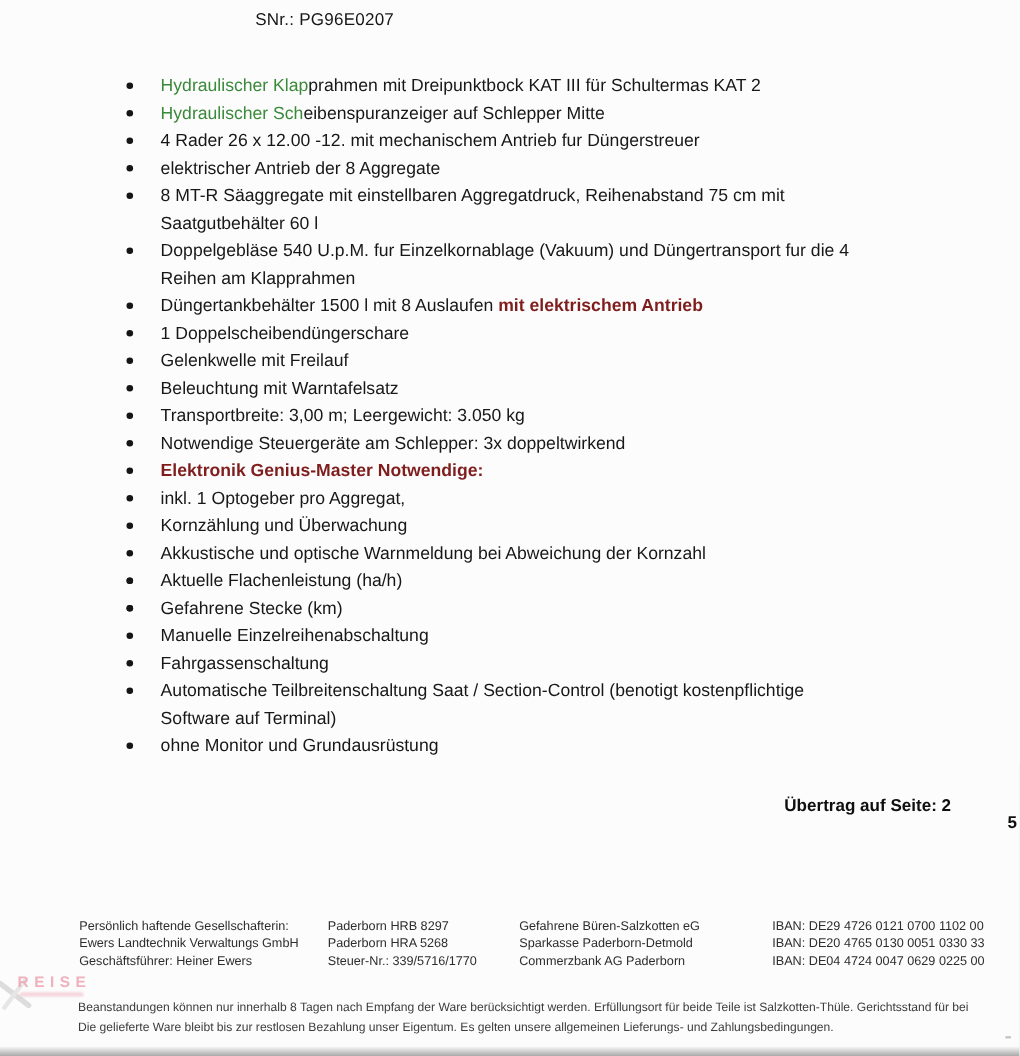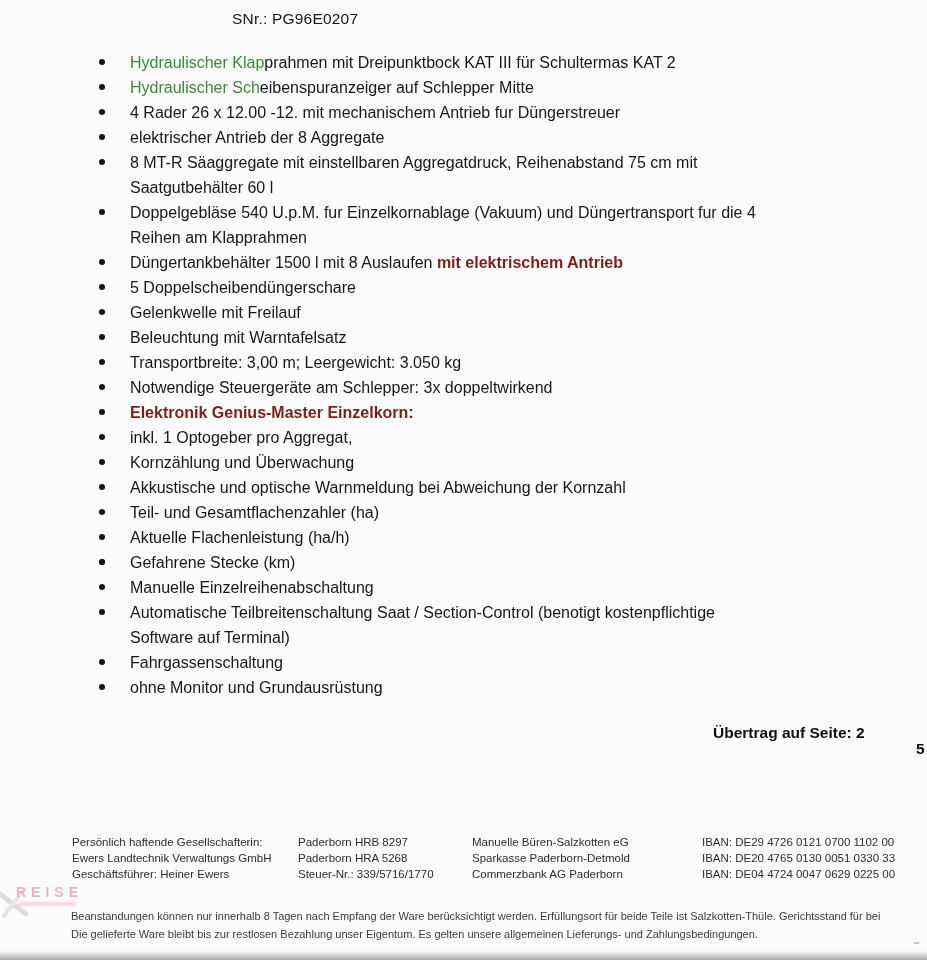--- a/index.html
+++ b/index.html
@@ -15,21 +15,21 @@
     overflow:hidden;
     font-family:"Liberation Sans", sans-serif;
     color:#1a1a1a;
   }
   .serial{
     position:absolute;left:232px;top:10px;
     font-size:15.5px;letter-spacing:.2px;color:#161616;
   }
   ul.bullets{
     position:absolute;left:96px;top:50px;width:750px;
-    margin:0;padding:0;list-style:none;
+    margin:16px;padding:0;list-style:none;
     font-size:16px;line-height:25px;color:#171717;
   }
   ul.bullets li{position:relative;padding-left:34px;}
   ul.bullets .marker{
     position:absolute;left:3px;top:9px;width:6px;height:6px;
     border-radius:50%;background:#151515;
   }
   ul.bullets .text{white-space:pre-line;}
   .g{color:var(--green);}
   .b{font-weight:bold;color:#7f1d1d;}
@@ -84,37 +84,37 @@
   <ul class="bullets">
       <li><span class="marker"></span><span class="text"><span class="g">Hydraulischer Klap</span><span>prahmen mit Dreipunktbock KAT III für Schultermas KAT 2</span></span></li>
       <li><span class="marker"></span><span class="text"><span class="g">Hydraulischer Sch</span><span>eibenspuranzeiger auf Schlepper Mitte</span></span></li>
       <li><span class="marker"></span><span class="text"><span>4 Rader 26 x 12.00 -12. mit mechanischem Antrieb fur Düngerstreuer</span></span></li>
       <li><span class="marker"></span><span class="text"><span>elektrischer Antrieb der 8 Aggregate</span></span></li>
       <li><span class="marker"></span><span class="text"><span>8 MT-R Säaggregate mit einstellbaren Aggregatdruck, Reihenabstand 75 cm mit
 Saatgutbehälter 60 l</span></span></li>
       <li><span class="marker"></span><span class="text"><span>Doppelgebläse 540 U.p.M. fur Einzelkornablage (Vakuum) und Düngertransport fur die 4
 Reihen am Klapprahmen</span></span></li>
       <li><span class="marker"></span><span class="text"><span>Düngertankbehälter 1500 l mit 8 Auslaufen </span><span class="b">mit elektrischem Antrieb</span></span></li>
-      <li><span class="marker"></span><span class="text"><span>5 Doppelscheibendüngerschare</span></span></li>
+      <li><span class="marker"></span><span class="text"><span>1 Doppelscheibendüngerschare</span></span></li>
       <li><span class="marker"></span><span class="text"><span>Gelenkwelle mit Freilauf</span></span></li>
       <li><span class="marker"></span><span class="text"><span>Beleuchtung mit Warntafelsatz</span></span></li>
       <li><span class="marker"></span><span class="text"><span>Transportbreite: 3,00 m; Leergewicht: 3.050 kg</span></span></li>
       <li><span class="marker"></span><span class="text"><span>Notwendige Steuergeräte am Schlepper: 3x doppeltwirkend</span></span></li>
-      <li><span class="marker"></span><span class="text"><span class="b">Elektronik Genius-Master Einzelkorn:</span></span></li>
+      <li><span class="marker"></span><span class="text"><span class="b">Elektronik Genius-Master Notwendige:</span></span></li>
       <li><span class="marker"></span><span class="text"><span>inkl. 1 Optogeber pro Aggregat,</span></span></li>
       <li><span class="marker"></span><span class="text"><span>Kornzählung und Überwachung</span></span></li>
       <li><span class="marker"></span><span class="text"><span>Akkustische und optische Warnmeldung bei Abweichung der Kornzahl</span></span></li>
-      <li><span class="marker"></span><span class="text"><span>Teil- und Gesamtflachenzahler (ha)</span></span></li>
+      <li><span class="marker"></span></li>
       <li><span class="marker"></span><span class="text"><span>Aktuelle Flachenleistung (ha/h)</span></span></li>
       <li><span class="marker"></span></li>
       <li><span class="marker"></span><span class="text"><span>Gefahrene Stecke (km)</span></span></li>
       <li><span class="marker"></span><span class="text"><span>Manuelle Einzelreihenabschaltung</span></span></li>
+      <li><span class="marker"></span><span class="text"><span>Fahrgassenschaltung</span></span></li>
       <li><span class="marker"></span><span class="text"><span>Automatische Teilbreitenschaltung Saat / Section-Control (benotigt kostenpflichtige
 Software auf Terminal)</span></span></li>
-      <li><span class="marker"></span><span class="text"><span>Fahrgassenschaltung</span></span></li>
       <li><span class="marker"></span><span class="text"><span>ohne Monitor und Grundausrüstung</span></span></li>
     </ul>
 
   <div class="carryover">Übertrag auf Seite: 2</div>
   <div class="carry-amount">5</div>
 
   <svg class="wm-graphic" viewBox="0 0 40 32">
     <path d="M4 6 L30 26" stroke="#d9d9d9" stroke-width="5" fill="none" stroke-linecap="round"></path>
     <path d="M26 4 L8 28" stroke="#e4e4e4" stroke-width="4" fill="none" stroke-linecap="round"></path>
   </svg>
@@ -125,21 +125,21 @@
       <div>Persönlich haftende Gesellschafterin:</div>
       <div>Ewers Landtechnik Verwaltungs GmbH</div>
       <div>Geschäftsführer: Heiner Ewers</div>
     </div>
   <div class="footer-col c2">
       <div>Paderborn HRB 8297</div>
       <div>Paderborn HRA 5268</div>
       <div>Steuer-Nr.: 339/5716/1770</div>
     </div>
   <div class="footer-col c3">
-      <div>Manuelle Büren-Salzkotten eG</div>
+      <div>Gefahrene Büren-Salzkotten eG</div>
       <div>Sparkasse Paderborn-Detmold</div>
       <div>Commerzbank AG Paderborn</div>
     </div>
   <div class="footer-col c4">
       <div>IBAN: DE29 4726 0121 0700 1102 00</div>
       <div>IBAN: DE20 4765 0130 0051 0330 33</div>
       <div>IBAN: DE04 4724 0047 0629 0225 00</div>
     </div>
 
   <div class="terms">

